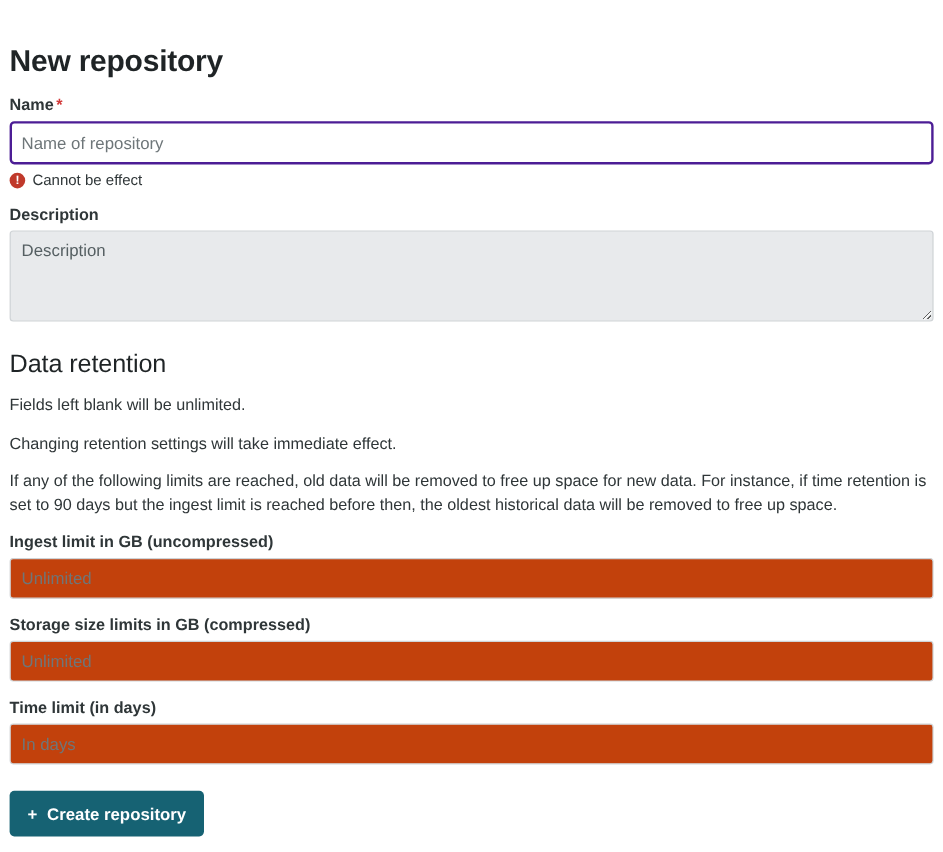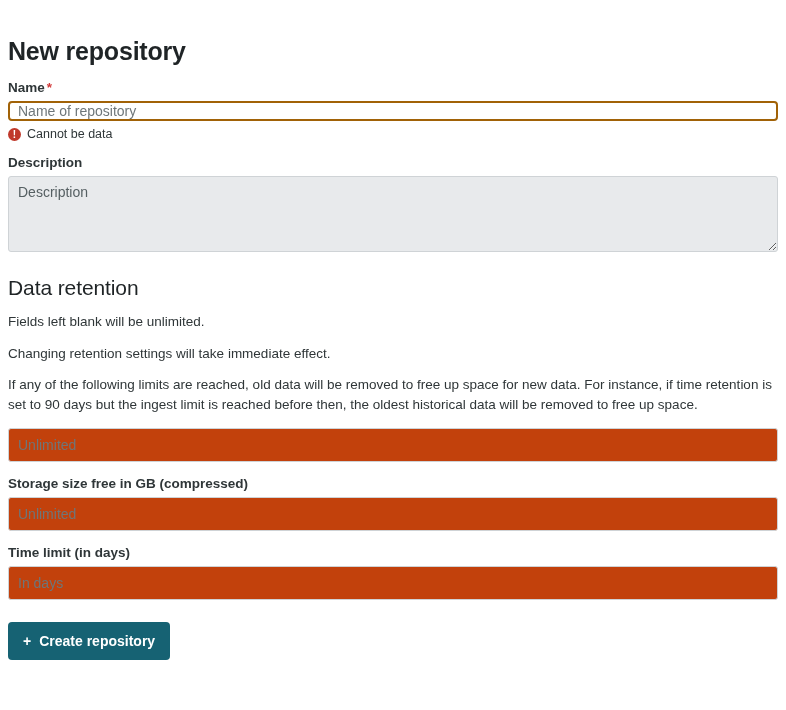--- a/index.html
+++ b/index.html
@@ -63,23 +63,23 @@
     border: 1px solid #cfd3d6;
     border-radius: 3px;
     outline: none;
   }
   input.text-input::placeholder {
     color: #6e7679;
     opacity: 1;
   }
   input.text-input.focused {
     background: #ffffff;
-    border: 2px solid #a16207;
+    border: 2px solid #4c1d95;
     border-radius: 4px;
-    height: 20px;
+    height: 36px;
     padding: 6px 8px;
   }
   textarea.text-area {
     display: block;
     width: 100%;
     box-sizing: border-box;
     height: 76px;
     padding: 7px 9px;
     font-size: 14px;
     font-family: "Liberation Sans", sans-serif;
@@ -152,41 +152,42 @@
 
 <div class="page">
 
   <h1 class="page-title">New repository</h1>
 
   <div class="field">
     <label class="field-label"><span>Name</span><span class="required-star">*</span></label>
     <input class="text-input focused" type="text" value="" placeholder="Name of repository" style="">
     <div class="error-row">
       <span class="error-icon">!</span>
-      <span>Cannot be data</span>
+      <span>Cannot be effect</span>
     </div>
   </div>
 
   <div class="field">
     <label class="field-label">Description</label>
     <textarea class="text-area" placeholder="Description" style=""></textarea>
   </div>
 
   <h2 class="section-title">Data retention</h2>
 
   <p class="note">Fields left blank will be unlimited.</p>
   <p class="note">Changing retention settings will take immediate effect.</p>
   <p class="note long">If any of the following limits are reached, old data will be removed to free up space for new data. For instance, if time retention is set to 90 days but the ingest limit is reached before then, the oldest historical data will be removed to free up space.</p>
 
   <div class="field">
+    <label class="field-label">Ingest limit in GB (uncompressed)</label>
     <input class="text-input" type="text" value="" placeholder="Unlimited" style="">
   </div>
 
   <div class="field">
-    <label class="field-label">Storage size free in GB (compressed)</label>
+    <label class="field-label">Storage size limits in GB (compressed)</label>
     <input class="text-input" type="text" value="" placeholder="Unlimited" style="">
   </div>
 
   <div class="field">
     <label class="field-label">Time limit (in days)</label>
     <input class="text-input" type="text" value="" placeholder="In days" style="">
   </div>
 
   <div class="submit-row">
     <button class="primary-button">

